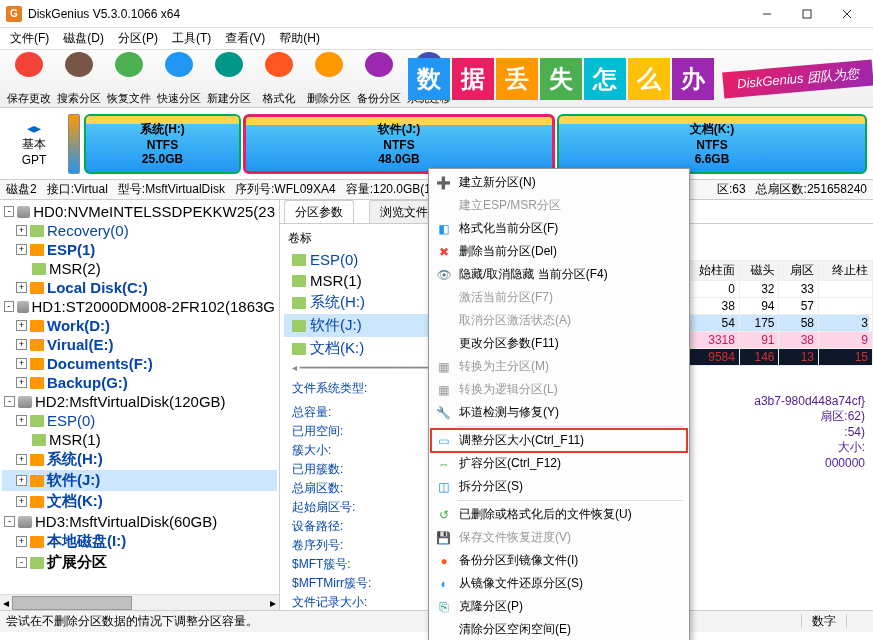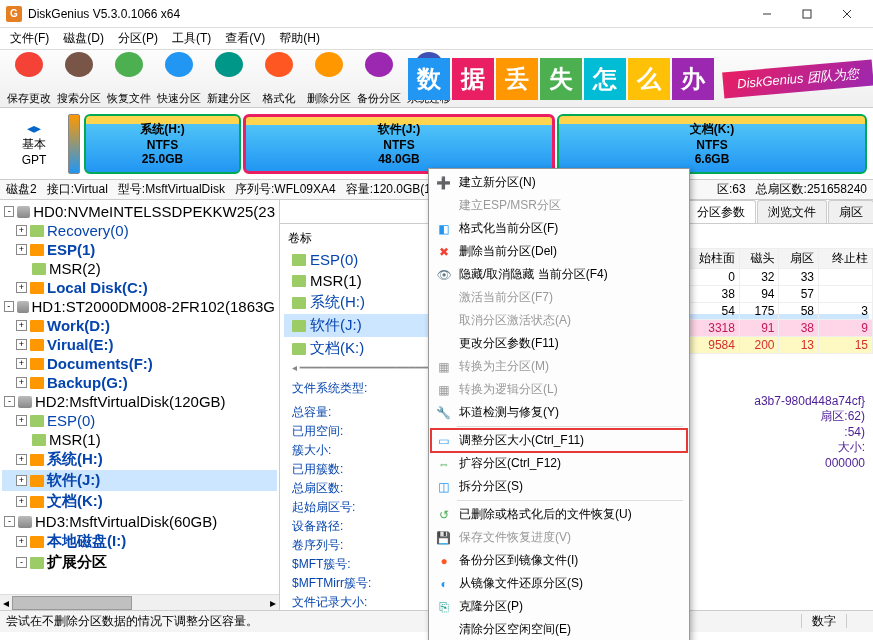--- a/index.html
+++ b/index.html
@@ -34,35 +34,35 @@
 .disk-icon { background: linear-gradient(#bbb,#888); border-radius: 2px; }
 .part-icon { background: #9ccc65; border-radius: 1px; }
 .part-icon.orange { background: #ff9800; }
 .tree-label { font-size: 15px; }
 .tree-label.bold { font-weight: bold; }
 .tree-label.link { color: #0645ad; }
 .tree-indent1 { padding-left: 14px; }
 .scrollbar-h { height: 16px; background: #f0f0f0; border-top: 1px solid #ddd; display: flex; align-items: center; }
 .sb-thumb { background: #c0c0c0; height: 14px; border: 1px solid #999; }
 .right-panel { flex: 1; display: flex; flex-direction: column; overflow: hidden; }
-.tabs { height: 24px; display: flex; border-bottom: 1px solid #ccc; padding-left: 4px; gap: 2px; justify-content: flex-end; }
+.tabs { height: 24px; display: flex; border-bottom: 1px solid #ccc; padding-left: 4px; gap: 16px; }
 .tab { padding: 3px 10px; border: 1px solid #ccc; border-bottom: none; background: #f0f0f0; cursor: pointer; font-size: 12px; margin-right: -1px; border-radius: 3px 3px 0 0; }
 .tab.active { background: #fff; }
 .tab-content { flex: 1; overflow: auto; padding: 4px; position: relative; }
 .label-header { font-size: 12px; padding: 2px 4px; }
 .part-list-item { display: flex; align-items: center; gap: 4px; padding: 2px 8px; cursor: pointer; }
 .part-list-item.selected { background: #cde6ff; }
 .props { padding: 4px 8px; }
 .props div { padding: 1px 0; color: #0645ad; font-size: 12px; }
-.table-area { position: absolute; right: 0; top: 24px; width: 188px; }
+.table-area { position: absolute; right: 0; top: 36px; width: 188px; }
 .table-area table { width: 100%; border-collapse: collapse; font-size: 11px; }
 .table-area th, .table-area td { border: 1px solid #eee; padding: 1px 4px; text-align: right; }
 .table-area th { background: #f4f4f4; font-weight: normal; }
 .table-area tr.hl1 td { background: #ffd6e7; color: #c2185b; }
-.table-area tr.hl2 td { background: #fef9c3; color: #d32f2f; }
+.table-area tr.hl2 td { background: #0f172a; color: #d32f2f; }
 .info-text { position: absolute; right: 8px; top: 170px; color: #4c1d95; font-size: 12px; text-align: right; }
 .status-bar { height: 22px; border-top: 1px solid #ccc; display: flex; align-items: center; padding: 0 6px; background: #f4f4f4; font-size: 12px; justify-content: space-between; }
 .status-right span { border-left: 1px solid #ccc; padding: 0 10px; }
 .context-menu { position: absolute; left: 428px; top: 168px; width: 262px; background: #fdfdfd; border: 1px solid #999; box-shadow: 2px 2px 6px rgba(0,0,0,0.3); padding: 2px; z-index: 100; }
 .cm-item { display: flex; align-items: center; padding: 3px 6px 3px 28px; cursor: pointer; position: relative; font-size: 12px; }
 .cm-item.disabled { color: #999; }
 .cm-item.highlighted { outline: 2px solid #e53935; outline-offset: -1px; }
 .cm-icon { position: absolute; left: 4px; width: 18px; height: 18px; display: flex; align-items: center; justify-content: center; }
 .cm-sep { height: 1px; background: #ddd; margin: 2px 4px 2px 26px; }
 svg { display: block; }
@@ -372,21 +372,21 @@
                 <td>3</td>
               </tr>
               <tr class="hl1">
                 <td>3318</td>
                 <td>91</td>
                 <td>38</td>
                 <td>9</td>
               </tr>
               <tr class="hl2">
                 <td>9584</td>
-                <td>200</td>
+                <td>146</td>
                 <td>13</td>
                 <td>15</td>
               </tr>
             </tbody>
           </table>
       </div>
       <div class="info-text" id="info-lines">
           <div>a3b7-980d448a74cf}</div>
           <div>扇区:62)</div>
           <div>:54)</div>

